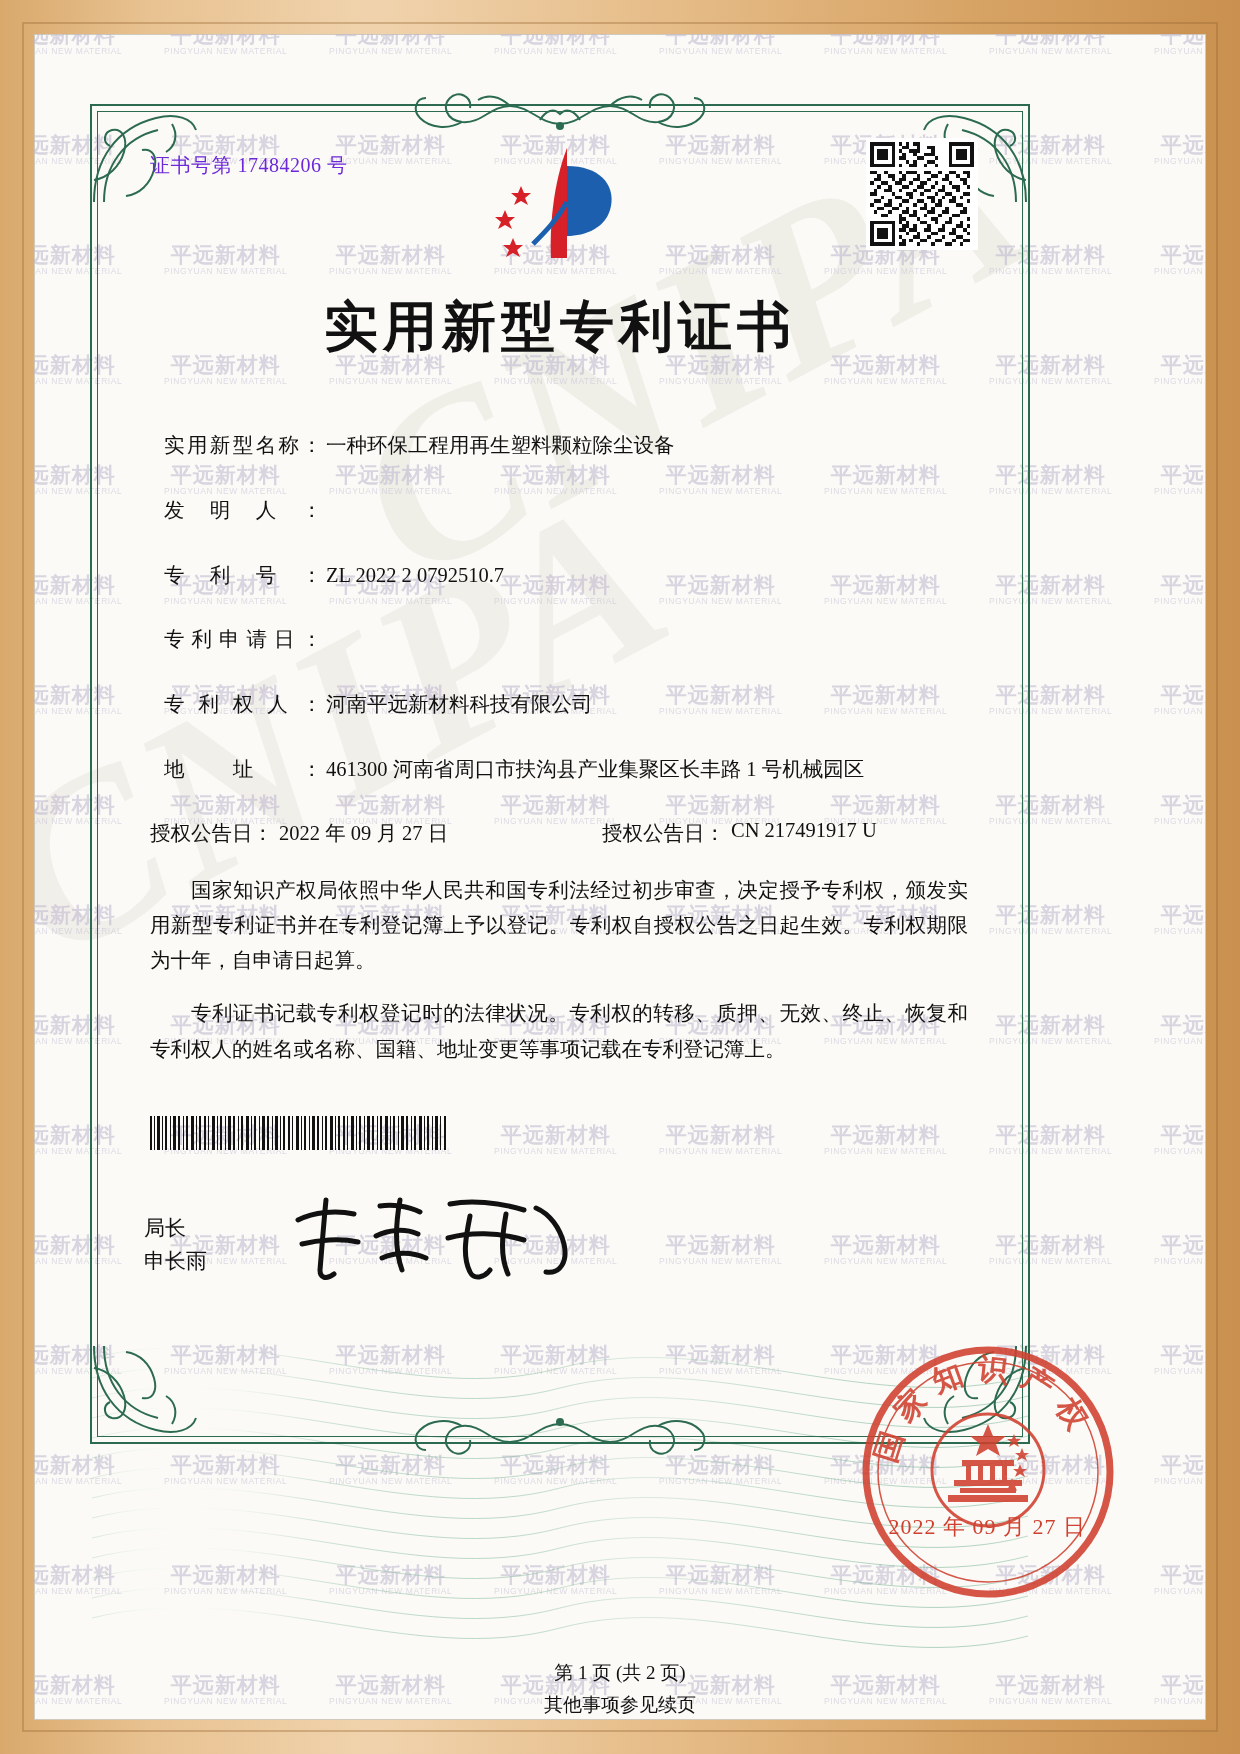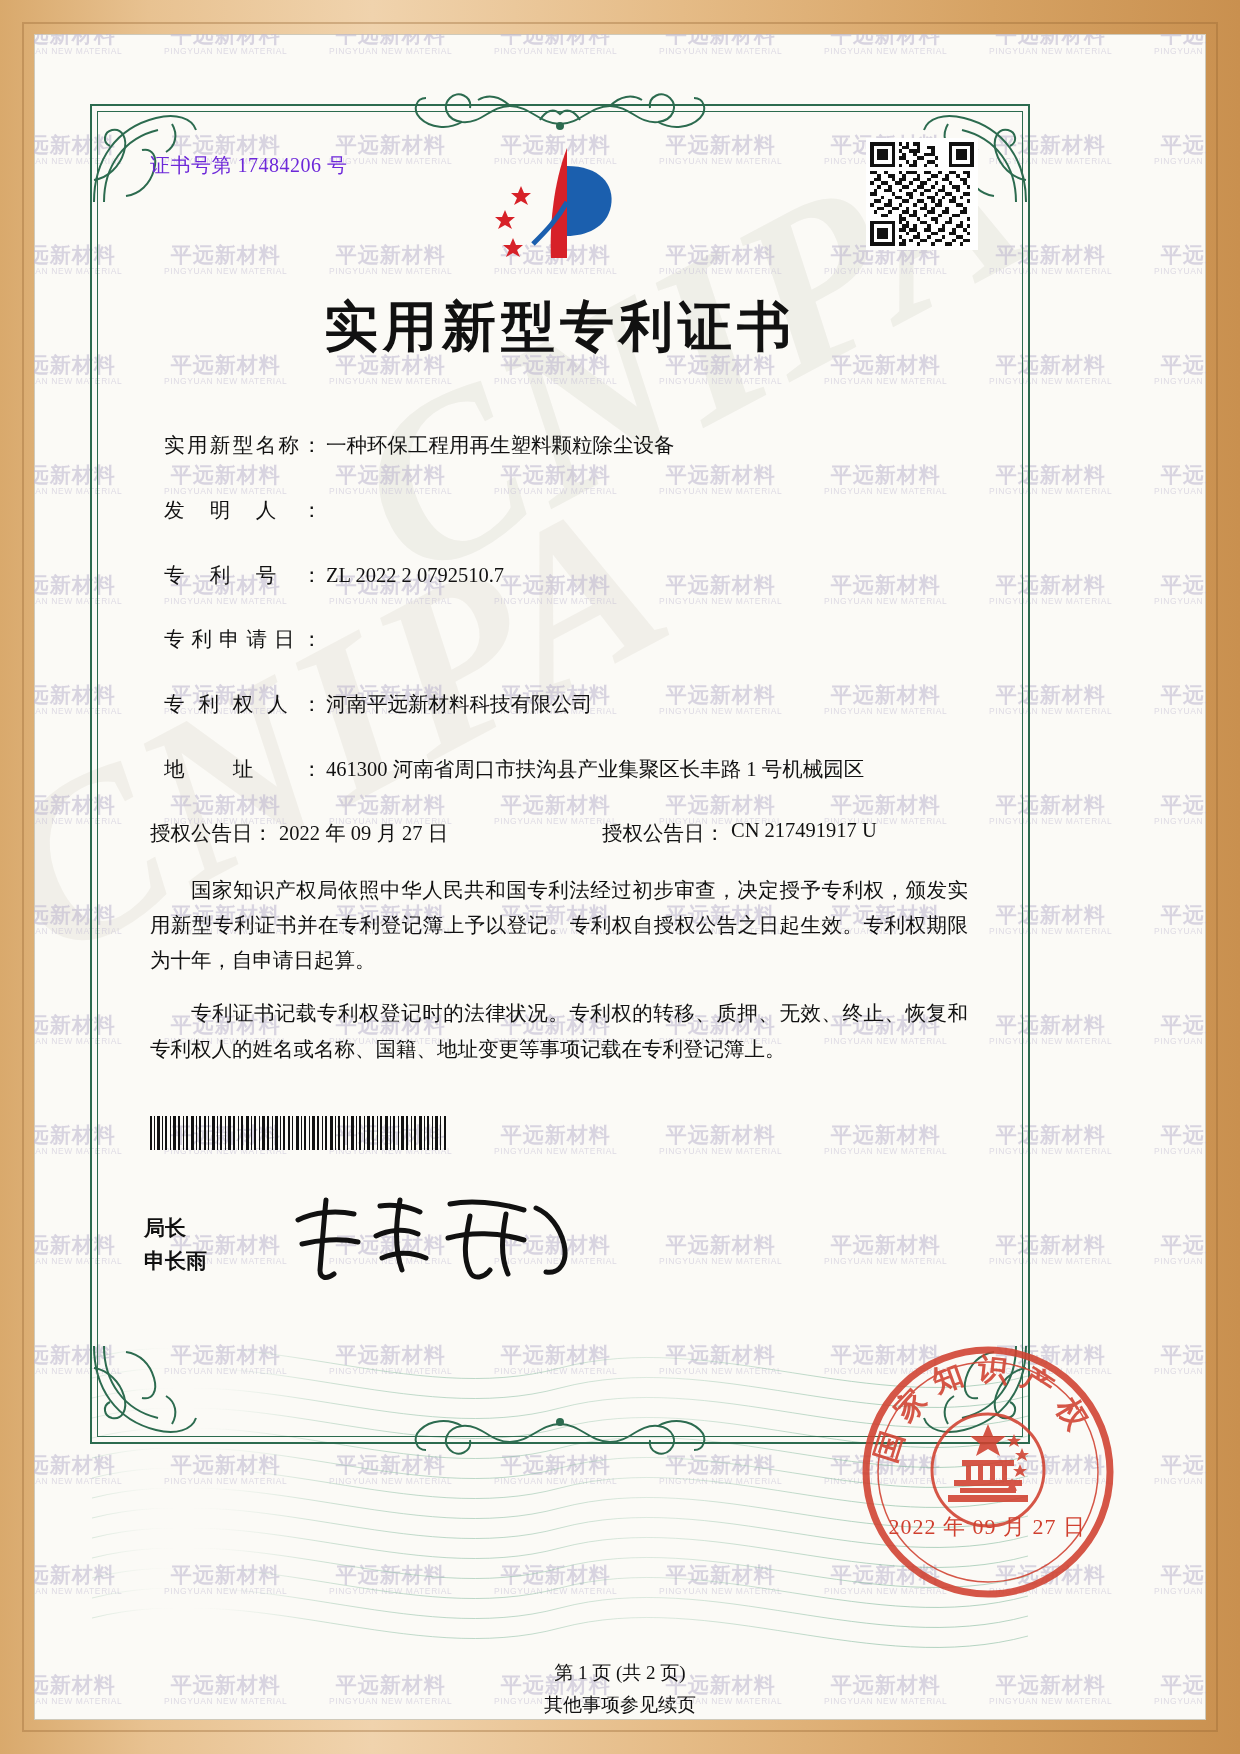--- a/index.html
+++ b/index.html
@@ -247,21 +247,20 @@
   }
 
   
   .sign-block {
     position: absolute;
     left: 110px; top: 1178px;
     z-index: 6;
     font-size: 21px;
     color: #111;
     line-height: 1.55;
-    font-weight: bold;
   }
   .signature-img {
     position: absolute;
     left: 250px; top: 1152px;
     z-index: 6;
     width: 300px; height: 100px;
   }
 
   
   .seal {

